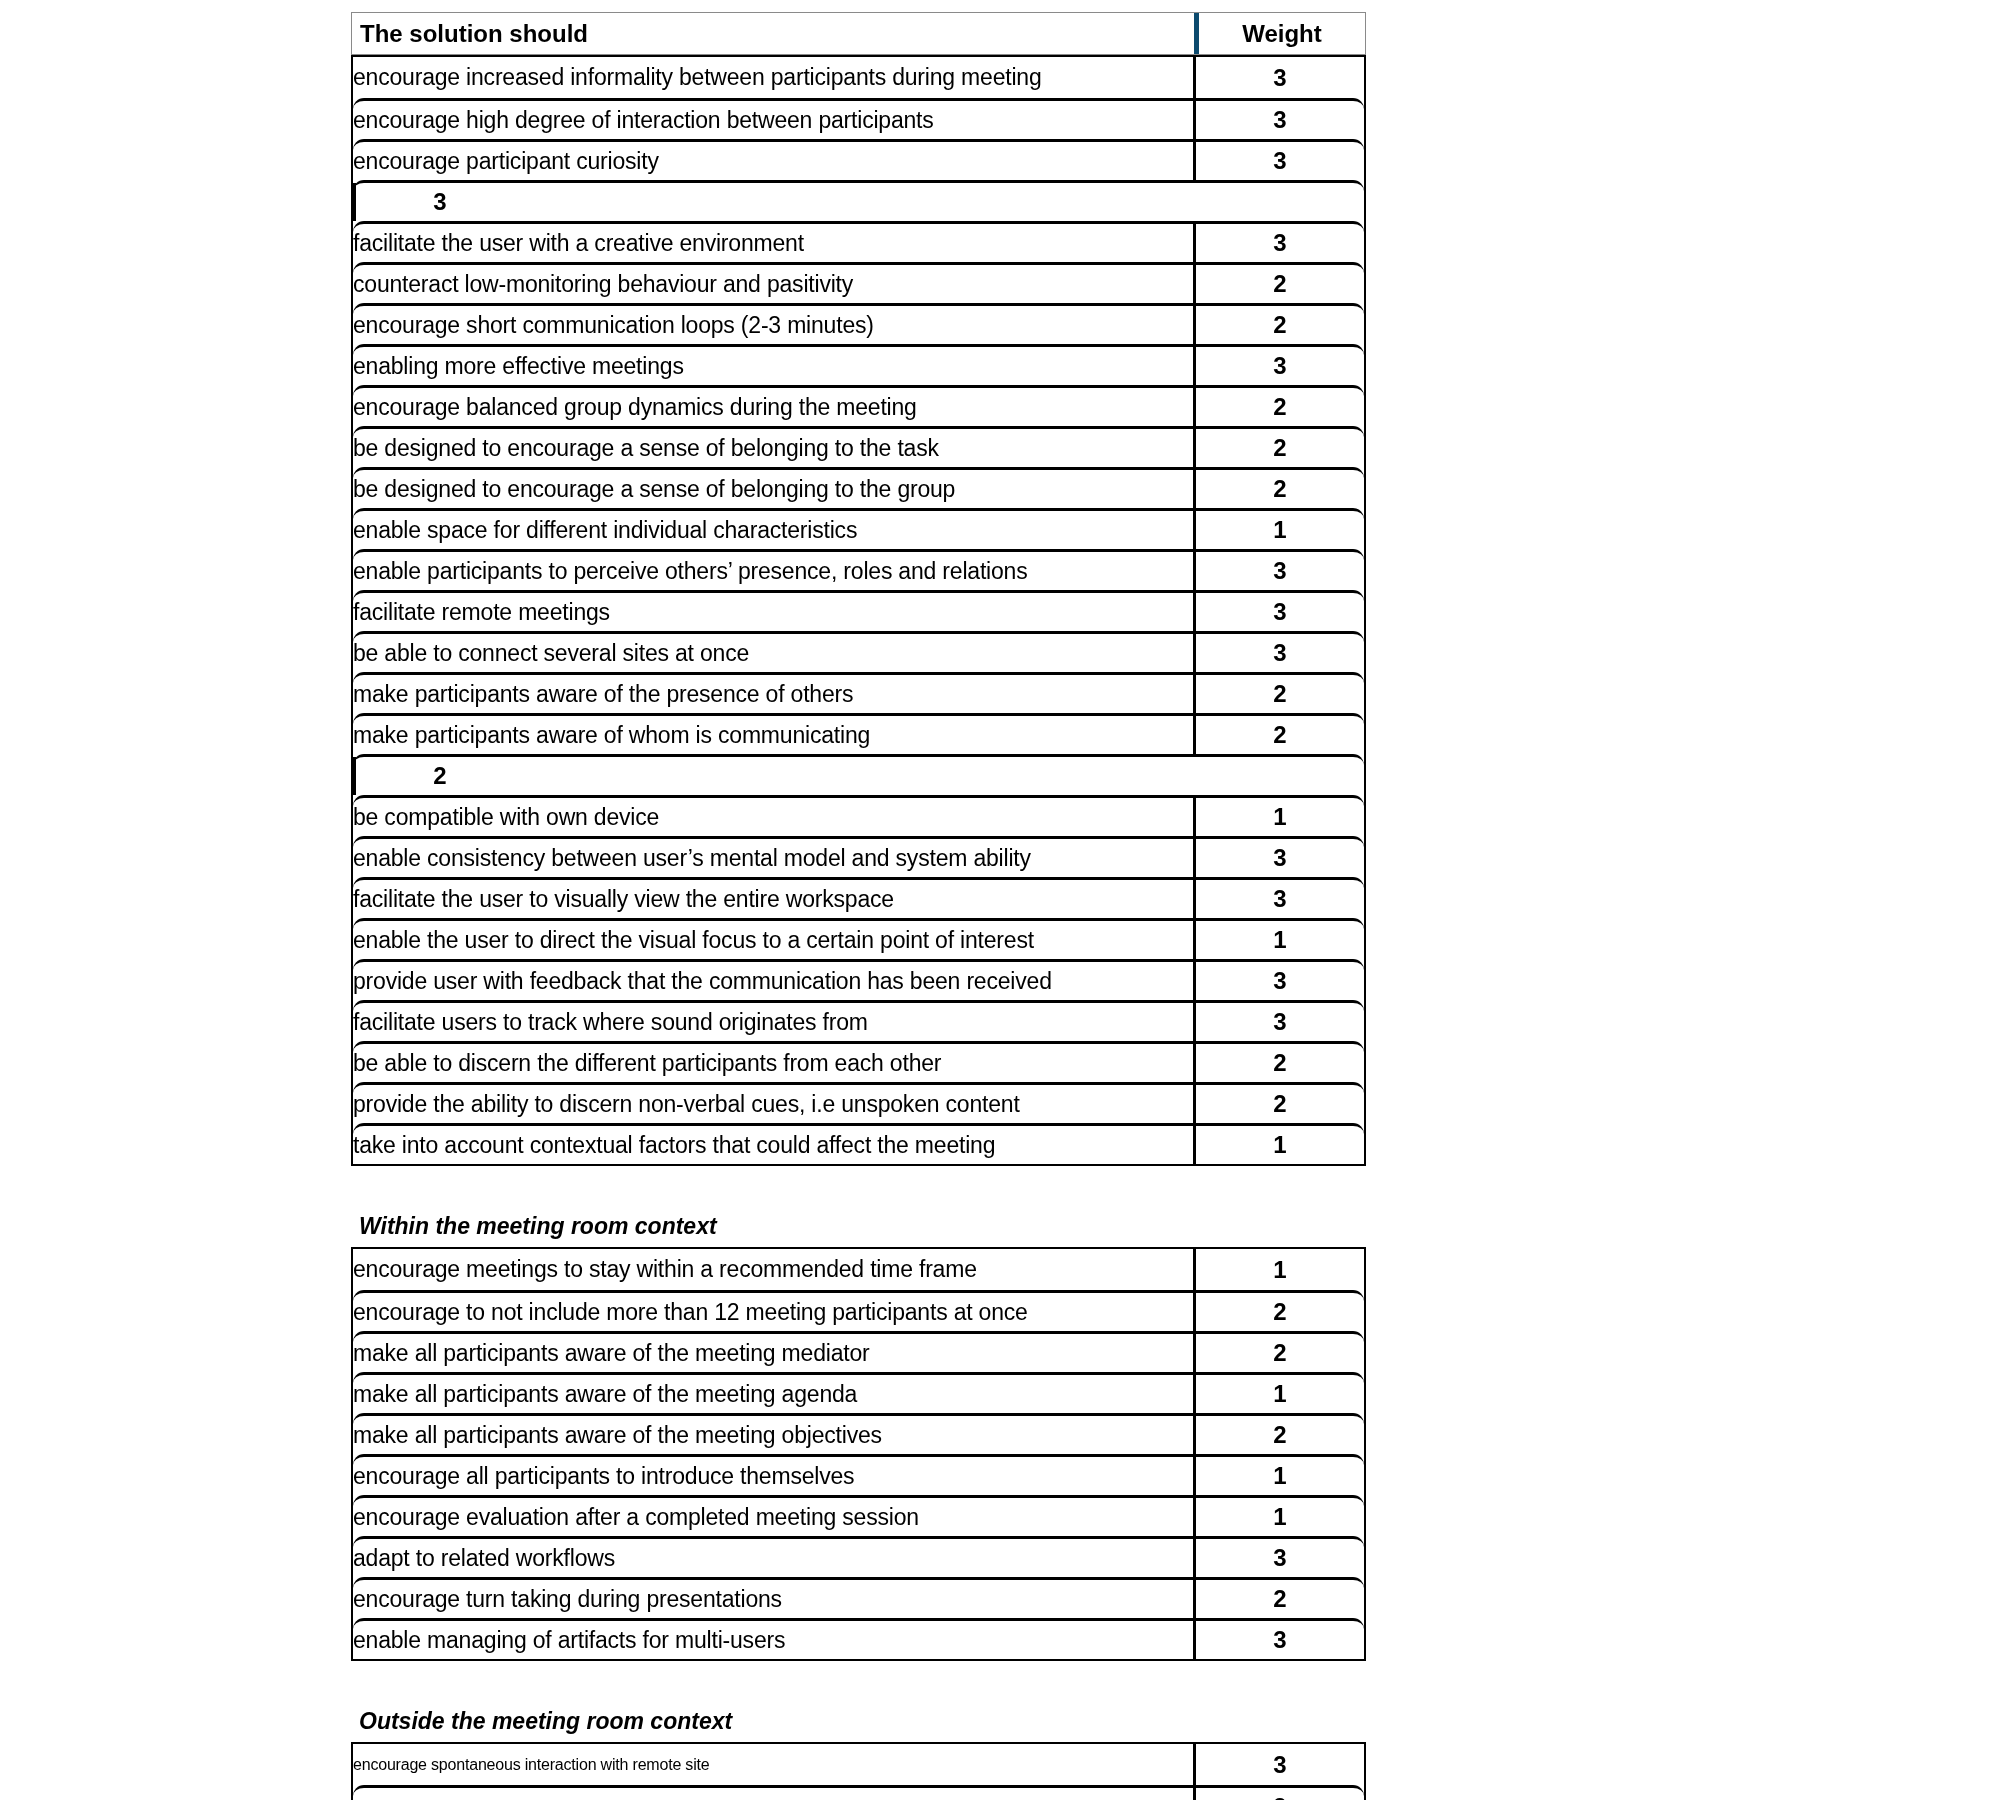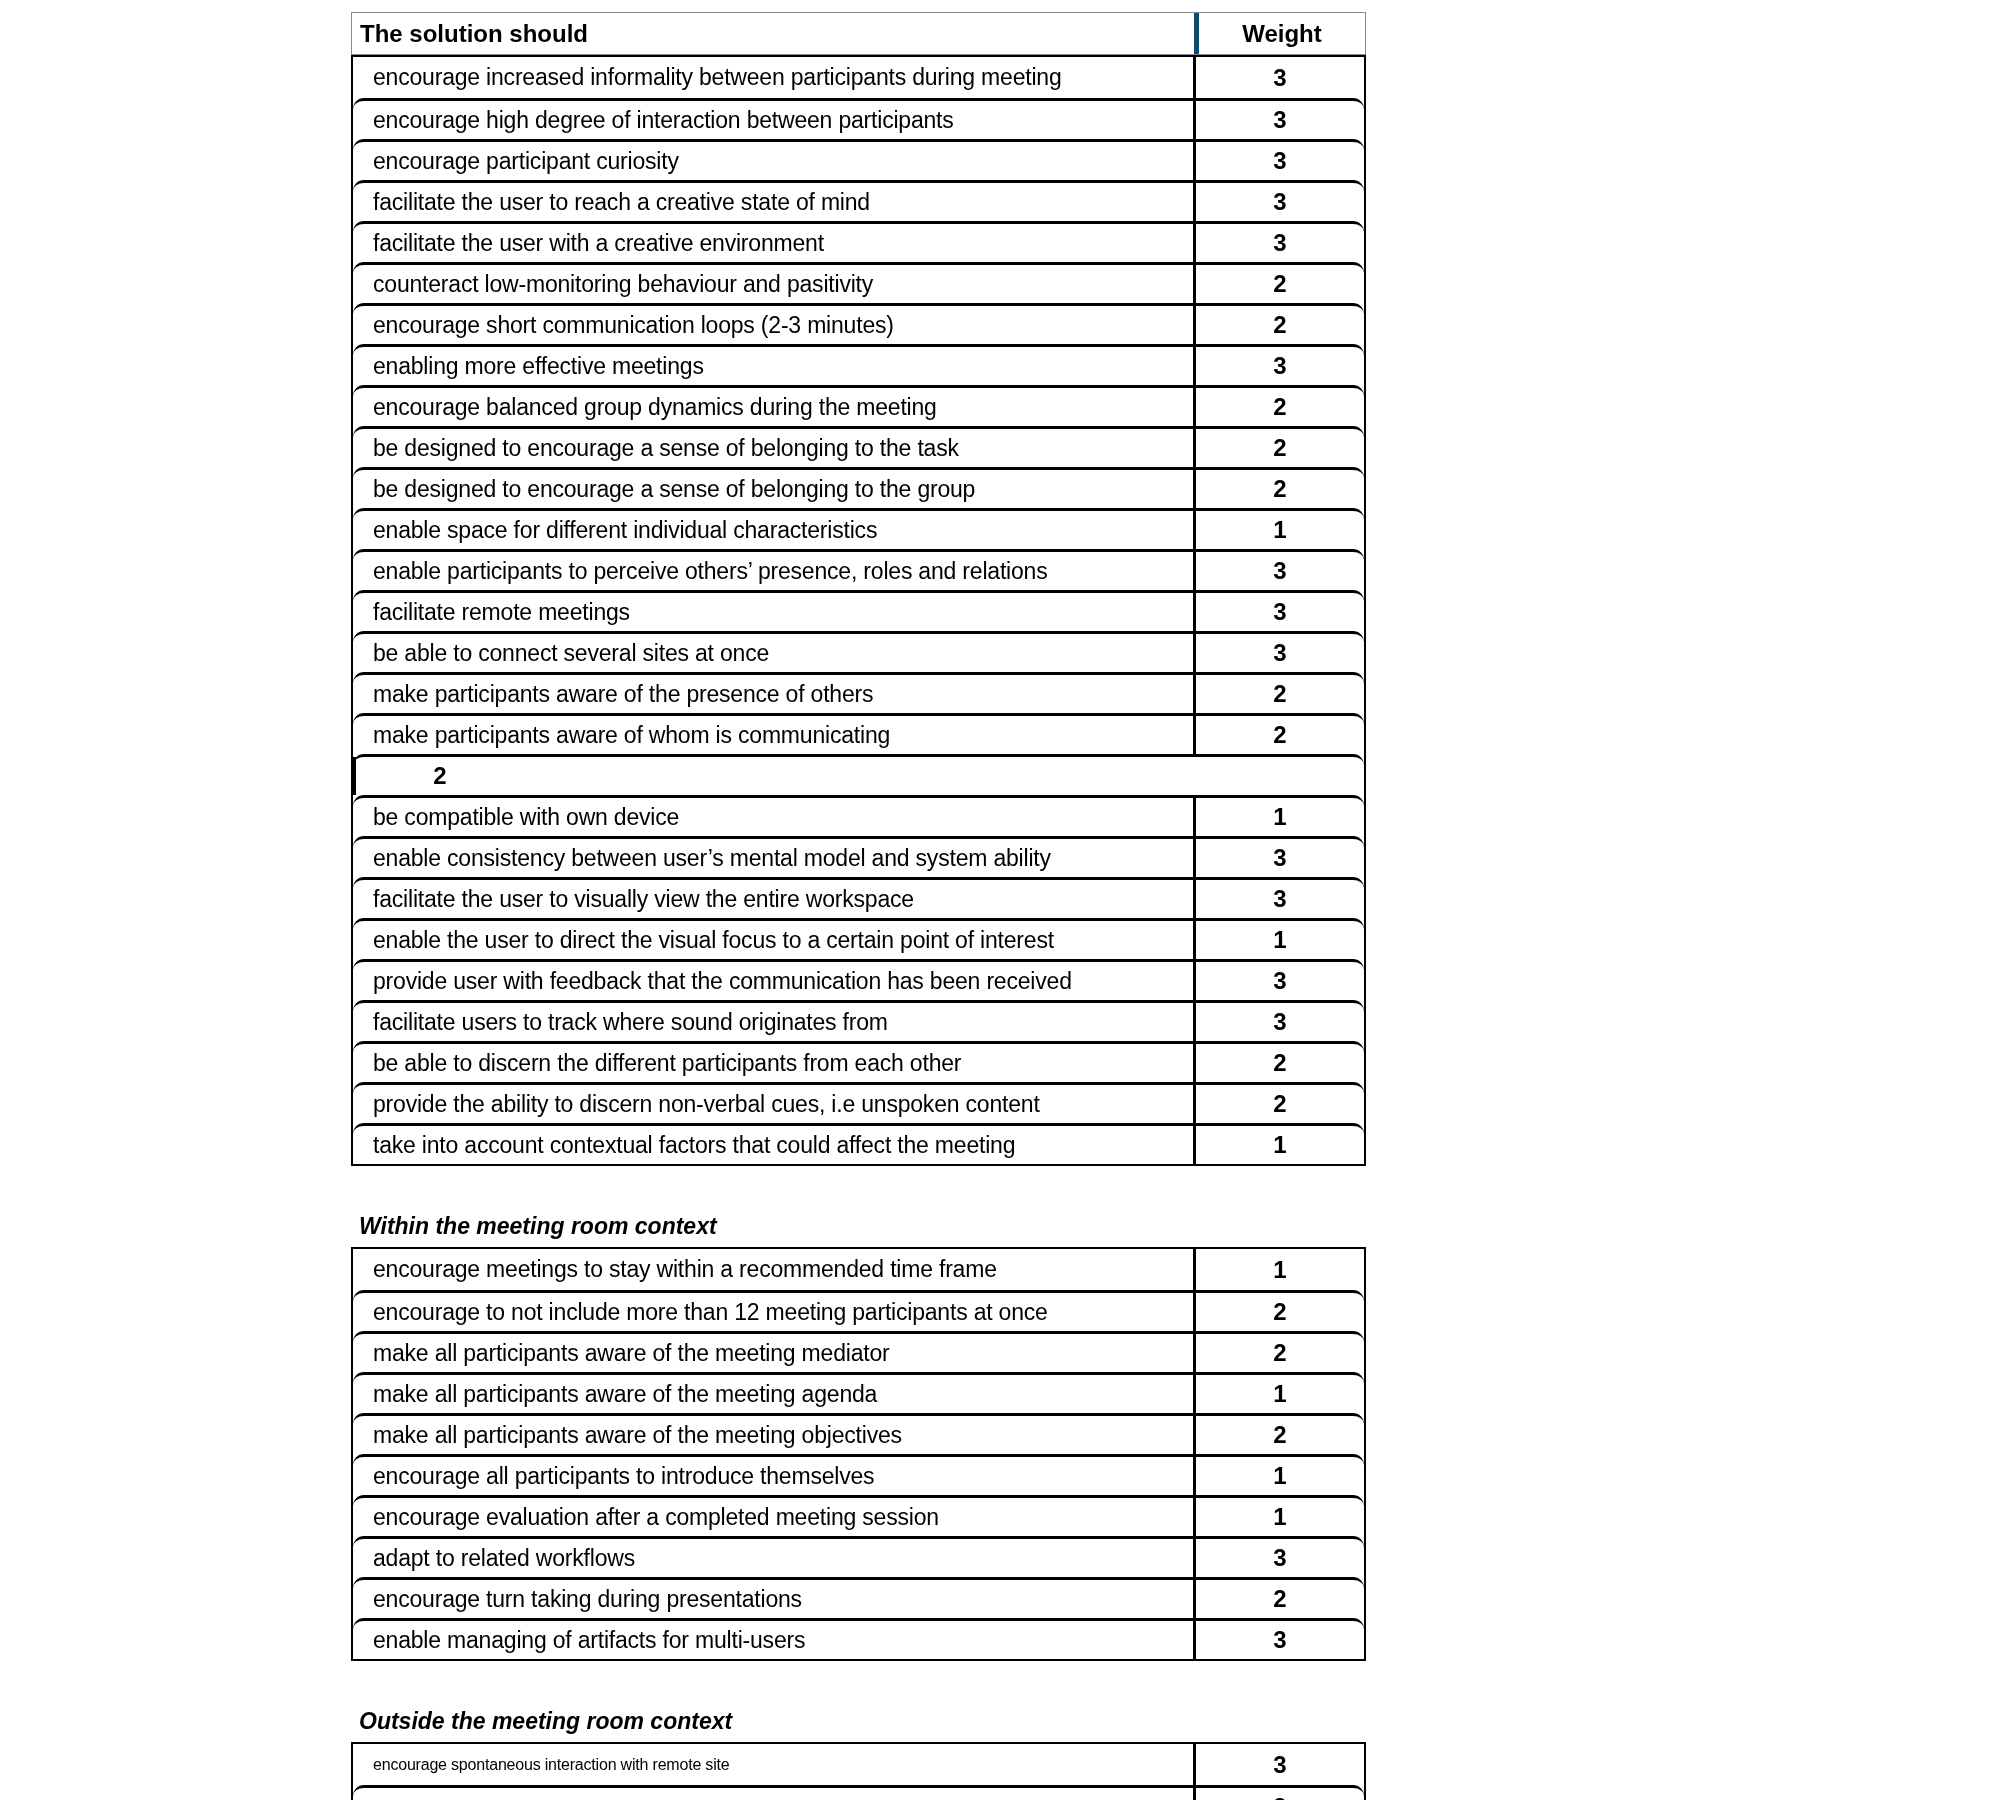--- a/index.html
+++ b/index.html
@@ -65,21 +65,20 @@
   }
   .row .tcell {
     flex: 1;
     display: flex;
     align-items: center;
     padding-left: 0;
     font-size: 23px;
     letter-spacing: -0.2px;
     white-space: nowrap;
     overflow: hidden;
-    margin-left: 20px;
   }
   .row .wcell {
     width: 171px;
     box-sizing: border-box;
     border-left: 3px solid #000000;
     display: flex;
     align-items: center;
     justify-content: center;
     font-weight: bold;
     font-size: 24px;
@@ -114,21 +113,20 @@
           </div>
           <div class="row">
             <div class="tcell">encourage high degree of interaction between participants</div>
             <div class="wcell">3</div>
           </div>
           <div class="row">
             <div class="tcell">encourage participant curiosity</div>
             <div class="wcell">3</div>
           </div>
           <div class="row">
-            <div class="tcell">facilitate the user to reach a creative state of mind</div>
             <div class="wcell">3</div>
           </div>
           <div class="row">
             <div class="tcell">facilitate the user with a creative environment</div>
             <div class="wcell">3</div>
           </div>
           <div class="row">
             <div class="tcell">counteract low-monitoring behaviour and pasitivity</div>
             <div class="wcell">2</div>
           </div>

